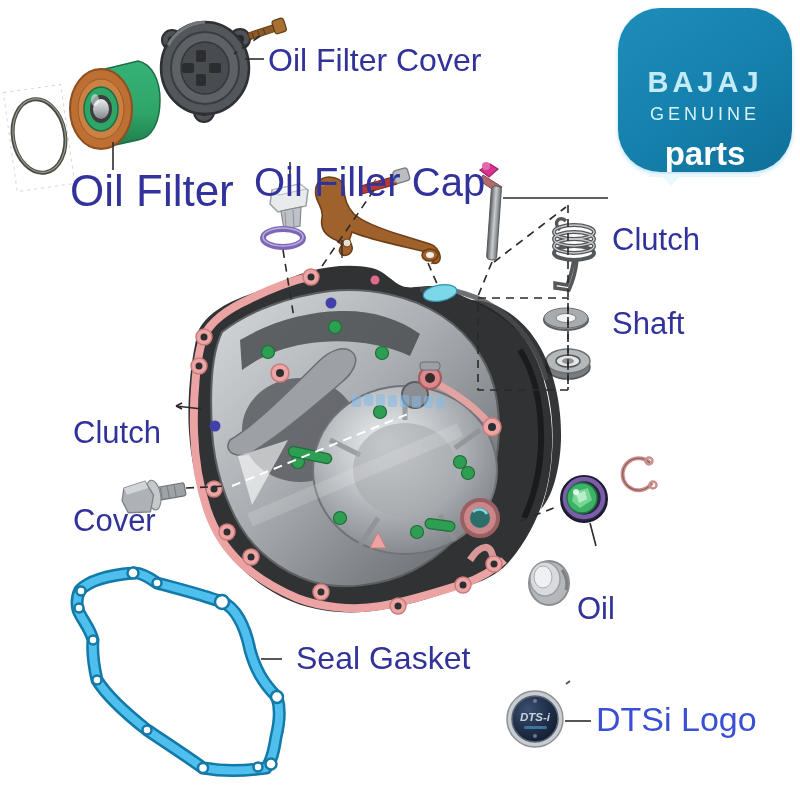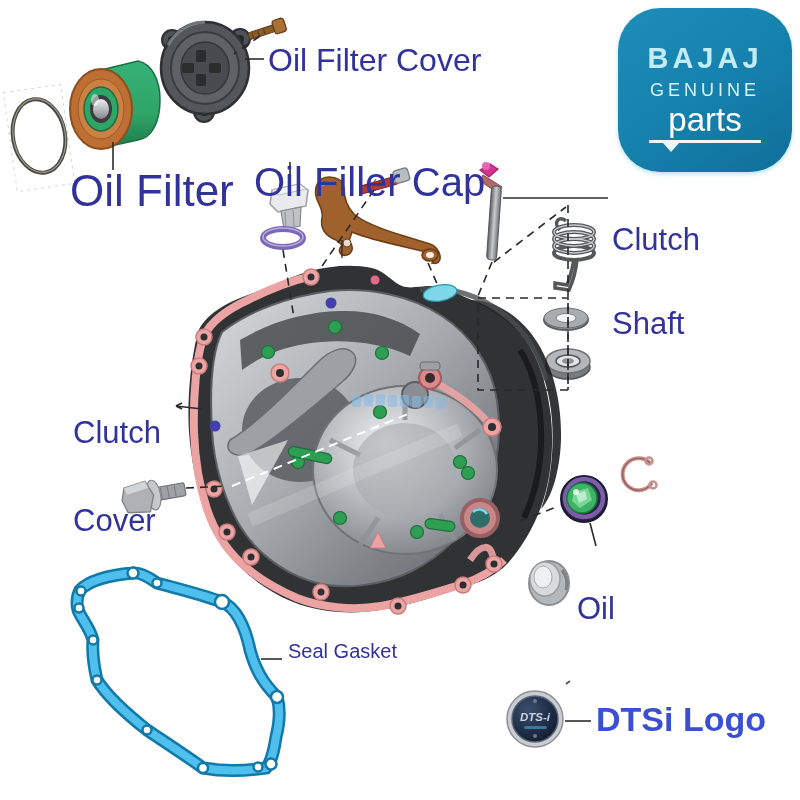--- a/index.html
+++ b/index.html
@@ -9,23 +9,23 @@
   .lbl{position:absolute;color:#32329B;font-size:31px;font-weight:400;white-space:nowrap;
        font-family:"Liberation Sans",sans-serif;}
   .lbl .ln{display:block;margin-top:36px;}
   .lbl-dtsi{color:#3A4FD4;font-size:34px;}
   
   .badge{position:absolute;left:618px;top:8px;width:174px;height:164px;border-radius:42px;
          background:linear-gradient(145deg,#1E8DBA 0%,#1580AC 55%,#0F6F99 100%);
          box-shadow:0 2px 4px rgba(120,200,230,.55);
          display:flex;flex-direction:column;align-items:center;justify-content:flex-start;
          padding-top:36px;box-sizing:border-box;}
-  .badge .brand{color:#C4ECF8;font-weight:700;font-size:29px;letter-spacing:4px;line-height:1;}
+  .badge .brand{color:#C4ECF8;font-weight:700;font-size:29px;letter-spacing:4px;line-height:1;margin-top:24px;}
   .badge .genuine{color:#D8F3FB;font-size:18px;letter-spacing:4px;margin-top:8px;line-height:1;}
-  .badge .parts{color:#FFFFFF;font-weight:400;font-size:33px;line-height:1;margin-top:4px;}
+  .badge .parts{color:#FFFFFF;font-weight:700;font-size:33px;line-height:1;margin-top:14px;}
   .badge .rule{width:112px;height:0;border-bottom:3px solid #EAF8FD;margin-top:4px;position:relative;}
   .badge .rule .tri{position:absolute;left:14px;top:3px;width:0;height:0;
         border-left:8px solid transparent;border-right:8px solid transparent;border-top:9px solid #EAF8FD;}
 </style>
 </head>
 <body>
 
 <div class="stage">
 
 <svg width="800" height="800" viewBox="0 0 800 800">
@@ -391,23 +391,23 @@
 
   <div class="lbl" style="left:73px;top:371px;line-height:52px;">
     <span class="ln">Clutch</span>
     <span class="ln">Cover</span>
   </div>
 
   <div class="lbl" style="left:577px;top:549px;line-height:48px;">
     <span class="ln">Oil</span>
   </div>
 
-  <div class="lbl" style="left:288px;top:640px;font-size:20px;">Seal Gasket</div>
-
-  <div class="lbl lbl-dtsi" style="left:596px;top:700px;font-weight:bold;">DTSi Logo</div>
+  <div class="lbl" style="left:296px;top:640px;font-size:32px;">Seal Gasket</div>
+
+  <div class="lbl lbl-dtsi" style="left:596px;top:700px;">DTSi Logo</div>
 
   <div class="badge">
     <div class="brand">BAJAJ</div>
     <div class="genuine">GENUINE</div>
     <div class="parts">parts</div>
     <div class="rule">
         <span class="tri"></span>
       </div>
   </div>
 

